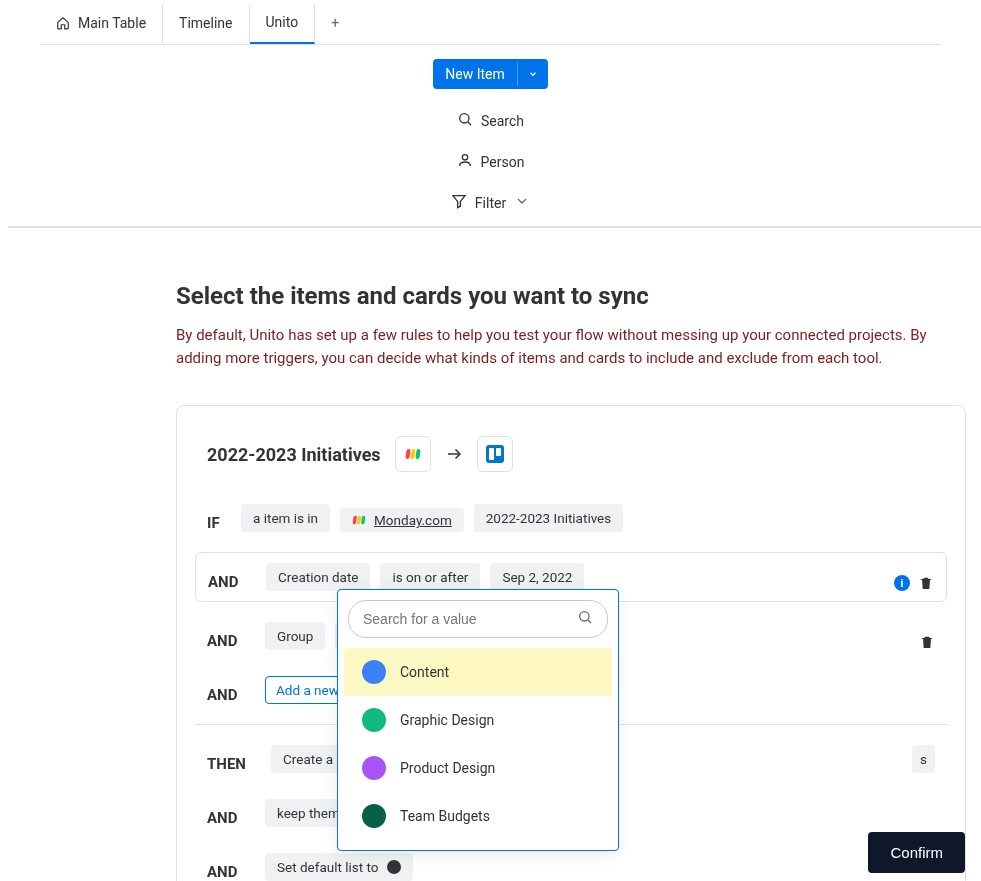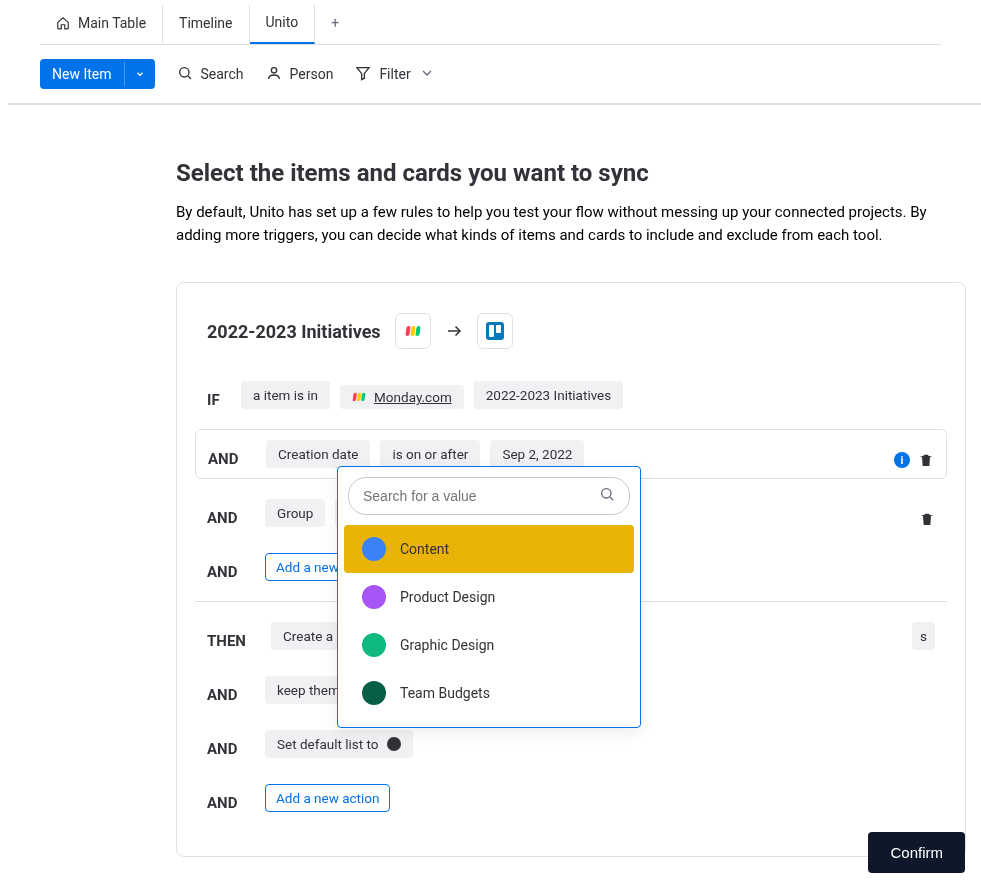--- a/index.html
+++ b/index.html
@@ -8,39 +8,39 @@
 
 
 .toparea { padding-top: 4px; }
 .tabbar { display: flex; align-items: center; border-bottom: 1px solid #e0e0e0; margin: 0 40px; }
 .tab { display: flex; align-items: center; gap: 8px; padding: 10px 16px 12px; font-size: 14px; color: #323338; cursor: pointer; border-right: 1px solid #e0e0e0; }
 .tab.active { color: #323338; border-bottom: 2px solid #0073ea; }
 .tab.addtab { border-right: none; color: #676879; }
 .home-icon { width: 14px; height: 14px; display: inline-flex; }
 
 
-.toolbar { display: flex; align-items: center; gap: 22px; padding: 14px 40px; }
+.toolbar { display: flex; align-items: center; gap: 22px; padding: 14px 40px; flex-direction: column; }
 .new-item-btn { display: flex; align-items: center; background: #0073ea; color: #fff; border-radius: 4px; overflow: hidden; cursor: pointer; }
 .new-item-label { padding: 7px 12px; font-size: 14px; }
 .new-item-caret { padding: 7px 10px; border-left: 1px solid rgba(255,255,255,0.3); display:flex; align-items:center; }
 .tool { display: flex; align-items: center; gap: 8px; font-size: 14px; color: #323338; cursor: pointer; }
 .tool svg { width: 16px; height: 16px; }
 
 
 .divider { height: 1px; background: #e0e0e0; margin-left: 8px; }
 
 
 .backrow { display: flex; align-items: center; gap: 14px; padding: 20px 38px 20px; font-size: 16px; color: #323338; cursor: pointer; }
 .backrow svg { width: 14px; height: 14px; }
 .divider2 { height: 1px; background: #e0e0e0; margin-left: 8px; }
 
 
 .main { padding: 54px 40px 0 176px; }
 .page-title { font-size: 24px; font-weight: 700; margin-bottom: 14px; }
-.page-subtitle { font-size: 15px; color: #000000; line-height: 1.5; max-width: 790px; }
+.page-subtitle { font-size: 15px; color: #7f1d1d; line-height: 1.5; max-width: 790px; }
 
 
 .card { border: 1px solid #e0e0e0; border-radius: 8px; margin-top: 36px; padding: 30px 30px 24px; position: relative; width: 790px; }
 .flowline { display: flex; align-items: center; gap: 14px; margin-bottom: 26px; }
 .flow-source, .flow-dest { font-size: 18px; font-weight: 700; }
 .appbox { width: 36px; height: 36px; border: 1px solid #e0e0e0; border-radius: 6px; display: flex; align-items: center; justify-content: center; }
 .arrowbox { display:flex; align-items:center; justify-content:center; }
 
 
 .rule { display: flex; align-items: flex-end; gap: 10px; margin-bottom: 14px; padding: 6px 0; position: relative; }
@@ -51,26 +51,26 @@
 .chip.small-app { padding: 4px 12px; text-decoration: underline; }
 .chip-outline { border: 1px solid #0073ea; color: #0073ea; border-radius: 4px; padding: 5px 10px; font-size: 13.5px; display: inline-flex; align-items: center; gap: 6px; cursor: pointer; background:#fff; }
 .chip-blue { background: #0073ea; color: #fff; border-radius: 4px; padding: 6px 12px; font-size: 13.5px; display: inline-flex; align-items: center; gap: 8px; cursor: pointer; }
 .rule-actions { margin-left: auto; display: flex; align-items: center; gap: 8px; }
 .info-dot { width: 16px; height: 16px; background: #0073ea; border-radius: 50%; color:#fff; font-size: 11px; display:flex; align-items:center; justify-content:center; font-weight:700; }
 .trash { width: 16px; height: 16px; cursor:pointer; }
 
 .hr-light { height:1px; background:#e0e0e0; margin: 6px -12px 14px; }
 
 
-.popover { position: absolute; top: 183px; left: 160px; width: 304px; background: #fff; border: 1px solid #0073ea; border-radius: 4px; z-index: 20; padding: 10px 0 10px; box-shadow: 0 4px 16px rgba(0,0,0,0.08); }
+.popover { position: absolute; top: 183px; left: 160px; width: 282px; background: #fff; border: 1px solid #0073ea; border-radius: 4px; z-index: 20; padding: 10px 0 10px; box-shadow: 0 4px 16px rgba(0,0,0,0.08); }
 .searchbox { margin: 0 10px 10px; border: 1px solid #c5c7d0; border-radius: 18px; padding: 8px 14px; display:flex; align-items:center; gap:8px; }
 .searchbox input { border:none; outline:none; flex:1; font-size:14px; color:#676879; background:transparent; }
 .searchbox svg { width:16px; height:16px; color:#676879; }
 .opt { display:flex; align-items:center; gap:14px; padding: 12px 18px; font-size:14px; cursor:pointer; border-radius:4px; margin: 0 6px; }
-.opt.active { background: #eab308; }
+.opt.active { background: #fef9c3; }
 .colordot { width: 24px; height: 24px; border-radius: 50%; }
 
 
 .confirm { position:absolute; right: 16px; bottom: 8px; background:#0f172a; color:#fff; padding: 12px 22px; border-radius:4px; font-size:15px; cursor:pointer; border:none; }
 
 
 .monday-dots { display:flex; gap:1px; }
 .monday-dots span { width:4px; height:10px; border-radius:2px; display:block; transform: skewX(-8deg); }
 .md-red{background:#ff3d57;} .md-yellow{background:#ffcb00;} .md-green{background:#00ca72;}
 
@@ -263,26 +263,26 @@
         <span><svg viewBox="0 0 24 24" fill="none" stroke="#676879" stroke-width="2">
               <circle cx="11" cy="11" r="7"></circle>
               <line x1="21" y1="21" x2="16.5" y2="16.5"></line>
             </svg></span>
       </div>
       <div class="opt active">
         <span class="colordot" style="background:#3b82f6"></span>
         <span>Content</span>
       </div>
       <div class="opt">
+        <span class="colordot" style="background:#10b981"></span>
+        <span>Graphic Design</span>
+      </div>
+      <div class="opt">
         <span class="colordot" style="background:#a855f7"></span>
         <span>Product Design</span>
-      </div>
-      <div class="opt">
-        <span class="colordot" style="background:#10b981"></span>
-        <span>Graphic Design</span>
       </div>
       <div class="opt">
         <span class="colordot" style="background:#065f46"></span>
         <span>Team Budgets</span>
       </div>
     </div>
 
   </div>
 </div>
 

